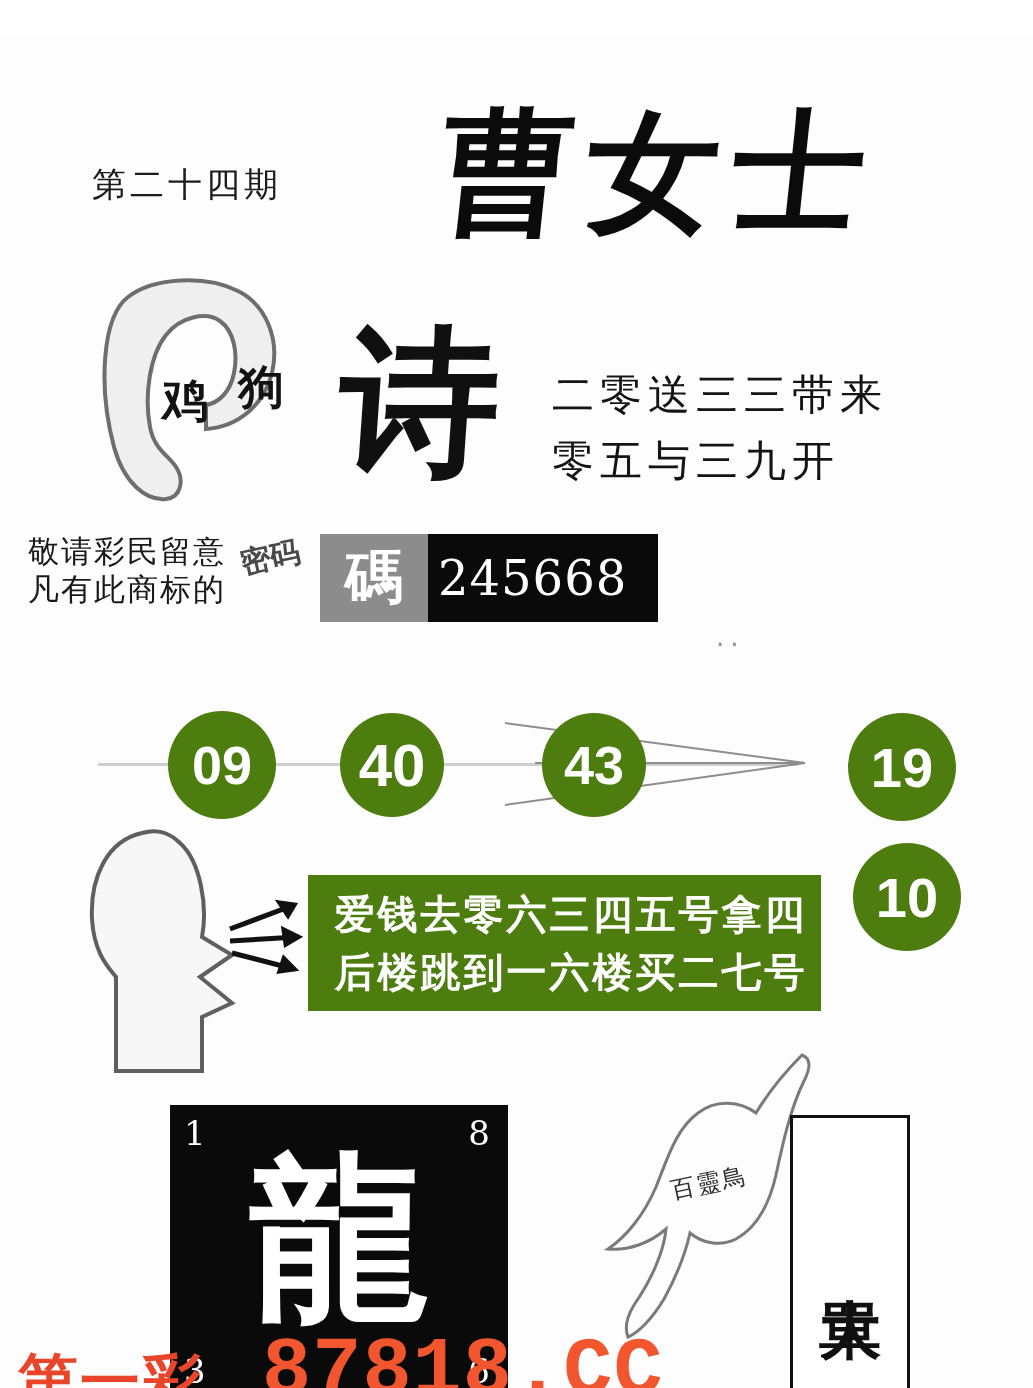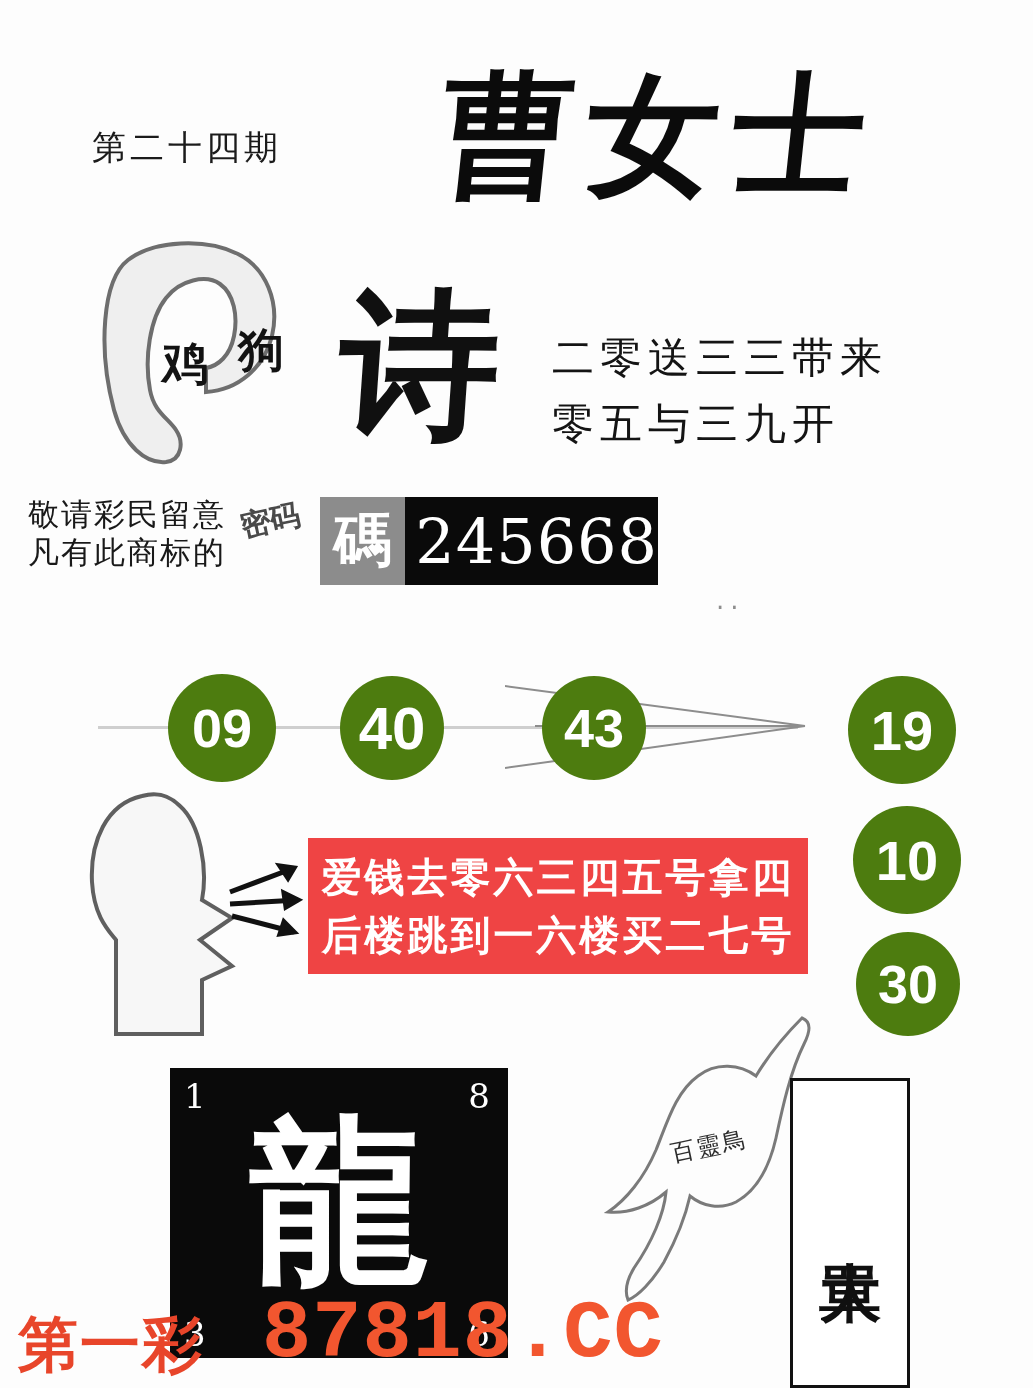--- a/index.html
+++ b/index.html
@@ -1,18 +1,18 @@
 <!DOCTYPE html>
 <html><head>
 <meta charset="utf-8">
 <style>
   html,body{margin:0;padding:0;background:#fff;}
   body{width:1033px;height:1388px;position:relative;overflow:hidden;
        font-family:"DejaVu Sans","Liberation Sans",sans-serif;color:#111;}
-  .page{position:absolute;inset:0;background:#fdfdfd;}
+  .page{position:absolute;inset:0;background:#fdfdfd;margin-top:37px;}
 
   
   #issue-label{
     position:absolute;left:92px;top:125px;font-size:34px;letter-spacing:4px;
     font-family:"DejaVu Serif","Liberation Serif",serif;color:#1b1b1b;
     white-space:nowrap;
   }
   #brand-title{
     position:absolute;left:440px;top:60px;width:570px;height:165px;
     font-size:132px;line-height:150px;font-weight:700;letter-spacing:14px;
@@ -62,21 +62,21 @@
     position:absolute;left:320px;top:497px;width:338px;height:88px;
     background:#0a0a0a;display:flex;align-items:center;
   }
   #code-banner .cb-label{
     width:108px;height:88px;background:#8c8c8c;color:#fff;
     font-family:"DejaVu Serif","Liberation Serif",serif;
     font-size:58px;font-weight:700;display:flex;align-items:center;
     justify-content:center;
   }
   #code-banner .cb-digits{
-    color:#fff;font-size:62px;font-weight:400;letter-spacing:1px;
+    color:#fff;font-size:48px;font-weight:400;letter-spacing:1px;
     font-family:"DejaVu Serif","Liberation Serif",serif;
     padding-left:10px;
   }
   #dots-mark{position:absolute;left:716px;top:585px;font-size:26px;color:#333;letter-spacing:6px;}
 
   
   #ball-line{
     position:absolute;left:98px;top:726px;width:700px;height:3px;background:#cfcfcf;
   }
   .arrowline{position:absolute;left:505px;top:672px;width:310px;height:110px;}
@@ -92,24 +92,24 @@
   
   #ball-19{left:848px;top:676px;width:108px;height:108px;font-size:56px;}
   #ball-10{left:853px;top:806px;width:108px;height:108px;font-size:56px;text-align:right;}
   #ball-30{left:856px;top:932px;width:104px;height:104px;font-size:54px;}
 
   
   #head-icon{position:absolute;left:82px;top:790px;width:180px;height:250px;}
   #speech-arrows{position:absolute;left:228px;top:862px;width:90px;height:80px;}
   #tip-banner{
     position:absolute;left:308px;top:838px;width:500px;height:136px;
-    background:#ef4444;color:#fff;display:flex;flex-direction:column;
+    background:#4d7c0f;color:#fff;display:flex;flex-direction:column;
     align-items:center;justify-content:center;
     font-family:"DejaVu Serif","Liberation Serif",serif;
-    font-size:40px;line-height:58px;letter-spacing:3px;font-weight:700;
+    font-size:40px;line-height:58px;letter-spacing:3px;font-weight:700;padding-left:13px;
   }
 
   
   #dragon-card{
     position:absolute;left:170px;top:1068px;width:338px;height:290px;
     background:#0a0a0a;color:#fff;
   }
   #dragon-card .corner{
     position:absolute;font-size:34px;font-family:"DejaVu Serif","Liberation Serif",serif;
     color:#fff;
@@ -205,21 +205,20 @@
       <path d="M0 96 L300 54" stroke="#8d8d8d" stroke-width="2" fill="none"></path>
       <path d="M30 54 L300 54" stroke="#8d8d8d" stroke-width="2" fill="none"></path>
     </svg>
   </div>
   <div class="ball" id="ball-09">09</div>
   <div class="ball" id="ball-40">40</div>
   <div class="ball" id="ball-43">43</div>
 
   <div class="ball" id="ball-19">19</div>
   <div class="ball" id="ball-10">10</div>
-  <div class="ball" id="ball-30">30</div>
 
   <div id="head-icon">
     <svg viewBox="0 0 180 250" width="180" height="250">
       <path d="M60 6 C24 14 8 52 10 92 C12 126 26 140 34 150 L34 244 L120 244
                L120 190 L150 176 L118 150 L150 128 L120 110 C126 78 118 34 98 16
                C86 4 74 2 60 6 Z" fill="#f7f7f7" stroke="#5f5f5f" stroke-width="4"></path>
     </svg>
   </div>
   <div id="speech-arrows">
     <svg viewBox="0 0 90 80" width="90" height="80">

